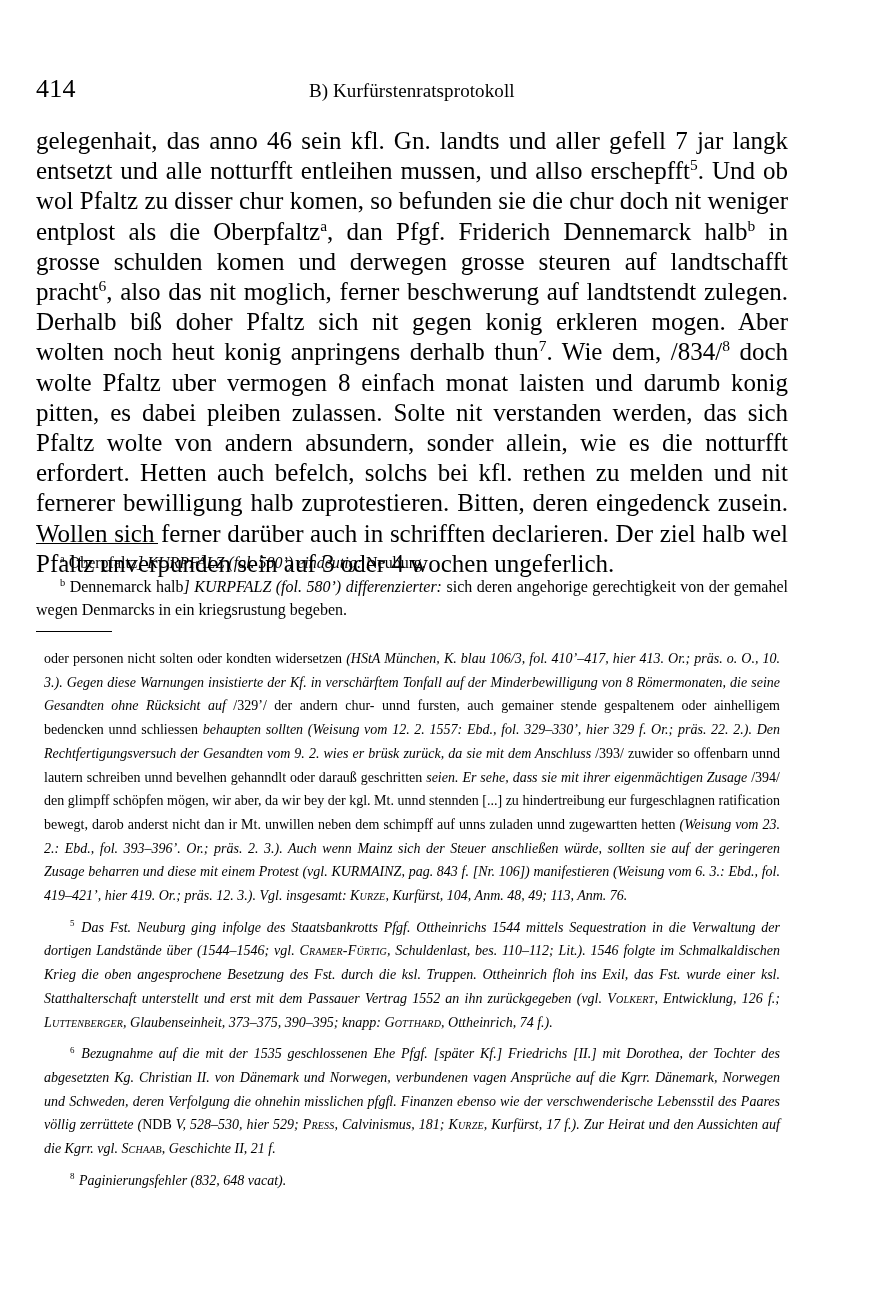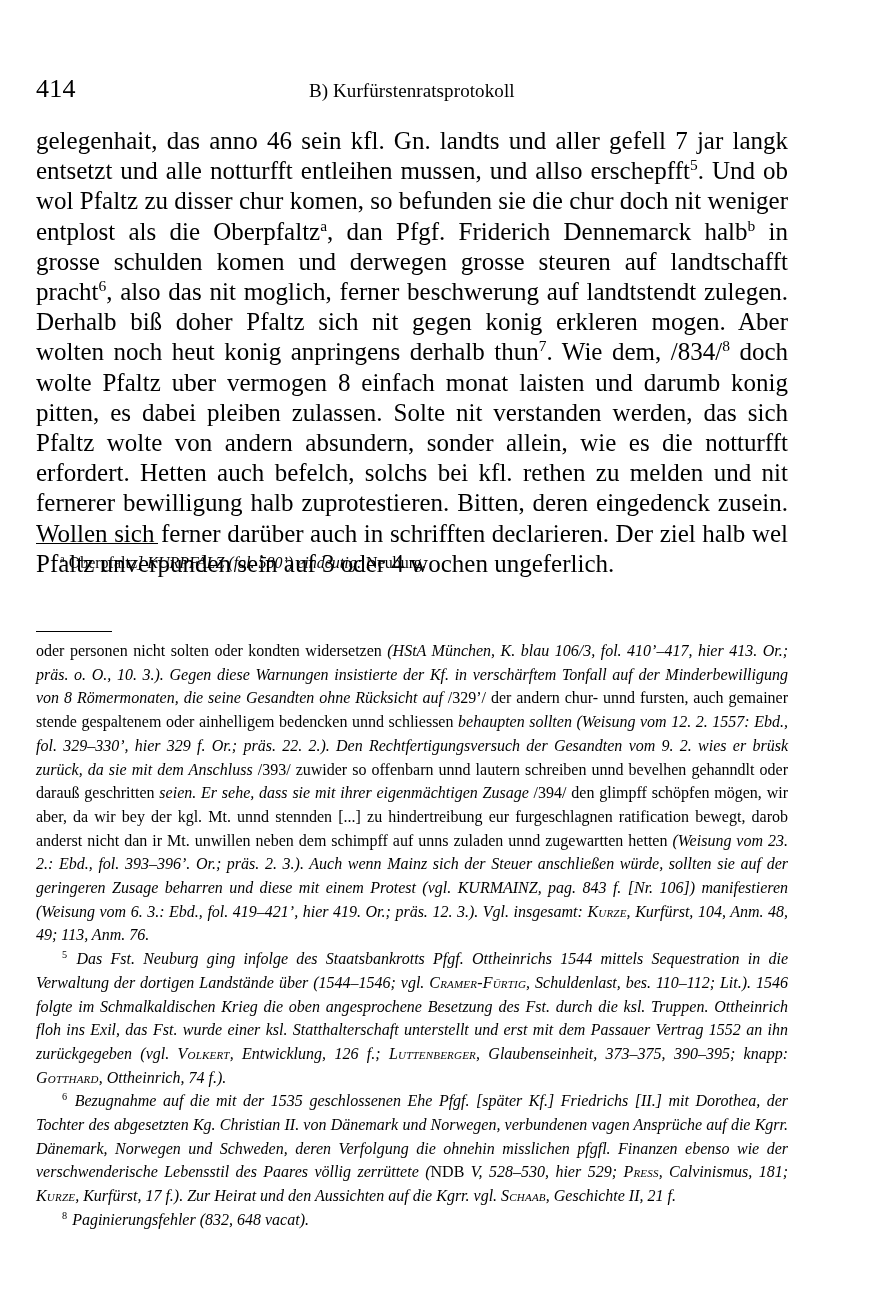--- a/index.html
+++ b/index.html
@@ -105,24 +105,24 @@
     height: 0;
     border-top: 1.2px solid #000;
   }
   .fn-block {
     position: absolute;
     left: 36px;
     top: 639px;
     width: 752px;
   }
   .fn-par {
-    font-size: 16px;
+    font-size: 14px;
     line-height: 23.7px;
     text-align: justify;
-    margin: 0;
+    margin: 8px;
   }
   .fn-par.indent {
     text-indent: 26px;
   }
   .fn-par sup {
     font-size: 0.64em;
     vertical-align: super;
     line-height: 0;
     padding-right: 1px;
   }
@@ -143,20 +143,21 @@
     <span class="runhead-title">B) Kurfürstenratsprotokoll</span>
   </div>
 
   <div class="body-block">
     <p class="body-par">gelegenhait, das anno 46 sein kfl. Gn. landts und aller gefell 7 jar langk entsetzt und alle notturfft entleihen mussen, und allso erschepfft<sup>5</sup>. Und ob wol Pfaltz zu disser chur komen, so befunden sie die chur doch nit weniger entplost als die Oberpfaltz<sup>a</sup>, dan Pfgf. Friderich Dennemarck halb<sup>b</sup> in grosse schulden komen und derwegen grosse steuren auf landtschafft pracht<sup>6</sup>, also das nit moglich, ferner beschwerung auf landtstendt zulegen. Derhalb biß doher Pfaltz sich nit gegen konig erkleren mogen. Aber wolten noch heut konig anpringens derhalb thun<sup>7</sup>. Wie dem, /834/<sup>8</sup> doch wolte Pfaltz uber vermogen 8 einfach monat laisten und darumb konig pitten, es dabei pleiben zulassen. Solte nit verstanden werden, das sich Pfaltz wolte von andern absundern, sonder allein, wie es die notturfft erfordert. Hetten auch befelch, solchs bei kfl. rethen zu melden und nit fernerer bewilligung halb zuprotestieren. Bitten, deren eingedenck zusein. Wollen sich ferner darüber auch in schrifften declarieren. Der ziel halb wel Pfaltz unverpunden sein auf 3 oder 4 wochen ungeferlich.</p>
   </div>
 
   <div class="app-rule"></div>
   <div class="app-block">
     <p class="app-par"><sup>a</sup> Oberpfaltz<i>] KURPFALZ (fol. 580’) eindeutig:</i> Neuburg.</p>
+    <p class="app-par"><sup>b</sup> Dennemarck halb<i>] KURPFALZ (fol. 580’) differenzierter:</i> sich deren angehorige gerechtigkeit von der gemahel wegen Denmarcks in ein kriegsrustung begeben.</p>
   </div>
 
   <div class="fn-rule"></div>
   <div class="fn-block">
     <p class="fn-par">oder personen nicht solten oder kondten widersetzen <i>(HStA München, K. blau 106/3, fol. 410’–417, hier 413. Or.; präs. o. O., 10. 3.). Gegen diese Warnungen insistierte der Kf. in verschärftem Tonfall auf der Minderbewilligung von 8 Römermonaten, die seine Gesandten ohne Rücksicht auf</i> /329’/ der andern chur- unnd fursten, auch gemainer stende gespaltenem oder ainhelligem bedencken unnd schliessen <i>behaupten sollten (Weisung vom 12. 2. 1557: Ebd., fol. 329–330’, hier 329 f. Or.; präs. 22. 2.). Den Rechtfertigungsversuch der Gesandten vom 9. 2. wies er brüsk zurück, da sie mit dem Anschluss</i> /393/ zuwider so offenbarn unnd lautern schreiben unnd bevelhen gehanndlt oder darauß geschritten <i>seien. Er sehe, dass sie mit ihrer eigenmächtigen Zusage</i> /394/ den glimpff schöpfen mögen, wir aber, da wir bey der kgl. Mt. unnd stennden [...] zu hindertreibung eur furgeschlagnen ratification bewegt, darob anderst nicht dan ir Mt. unwillen neben dem schimpff auf unns zuladen unnd zugewartten hetten <i>(Weisung vom 23. 2.: Ebd., fol. 393–396’. Or.; präs. 2. 3.). Auch wenn Mainz sich der Steuer anschließen würde, sollten sie auf der geringeren Zusage beharren und diese mit einem Protest (vgl. KURMAINZ, pag. 843 f. [Nr. 106]) manifestieren (Weisung vom 6. 3.: Ebd., fol. 419–421’, hier 419. Or.; präs. 12. 3.). Vgl. insgesamt:</i> <span class="sc-i">Kurze</span><i>, Kurfürst, 104, Anm. 48, 49; 113, Anm. 76.</i></p>
     <p class="fn-par indent"><sup>5</sup> <i>Das Fst. Neuburg ging infolge des Staatsbankrotts Pfgf. Ottheinrichs 1544 mittels Sequestration in die Verwaltung der dortigen Landstände über (1544–1546; vgl.</i> <span class="sc-i">Cramer-Fürtig</span><i>, Schuldenlast, bes. 110–112; Lit.). 1546 folgte im Schmalkaldischen Krieg die oben angesprochene Besetzung des Fst. durch die ksl. Truppen. Ottheinrich floh ins Exil, das Fst. wurde einer ksl. Statthalterschaft unterstellt und erst mit dem Passauer Vertrag 1552 an ihn zurückgegeben (vgl.</i> <span class="sc-i">Volkert</span><i>, Entwicklung, 126 f.;</i> <span class="sc-i">Luttenberger</span><i>, Glaubenseinheit, 373–375, 390–395; knapp:</i> <span class="sc-i">Gotthard</span><i>, Ottheinrich, 74 f.).</i></p>
     <p class="fn-par indent"><sup>6</sup> <i>Bezugnahme auf die mit der 1535 geschlossenen Ehe Pfgf. [später Kf.] Friedrichs [II.] mit Dorothea, der Tochter des abgesetzten Kg. Christian II. von Dänemark und Norwegen, verbundenen vagen Ansprüche auf die Kgrr. Dänemark, Norwegen und Schweden, deren Verfolgung die ohnehin misslichen pfgfl. Finanzen ebenso wie der verschwenderische Lebensstil des Paares völlig zerrüttete (</i>NDB<i> V, 528–530, hier 529;</i> <span class="sc-i">Press</span><i>, Calvinismus, 181;</i> <span class="sc-i">Kurze</span><i>, Kurfürst, 17 f.). Zur Heirat und den Aussichten auf die Kgrr. vgl.</i> <span class="sc-i">Schaab</span><i>, Geschichte II, 21 f.</i></p>
     <p class="fn-par indent"><sup>8</sup> <i>Paginierungsfehler (832, 648 vacat).</i></p>
   </div>
 

